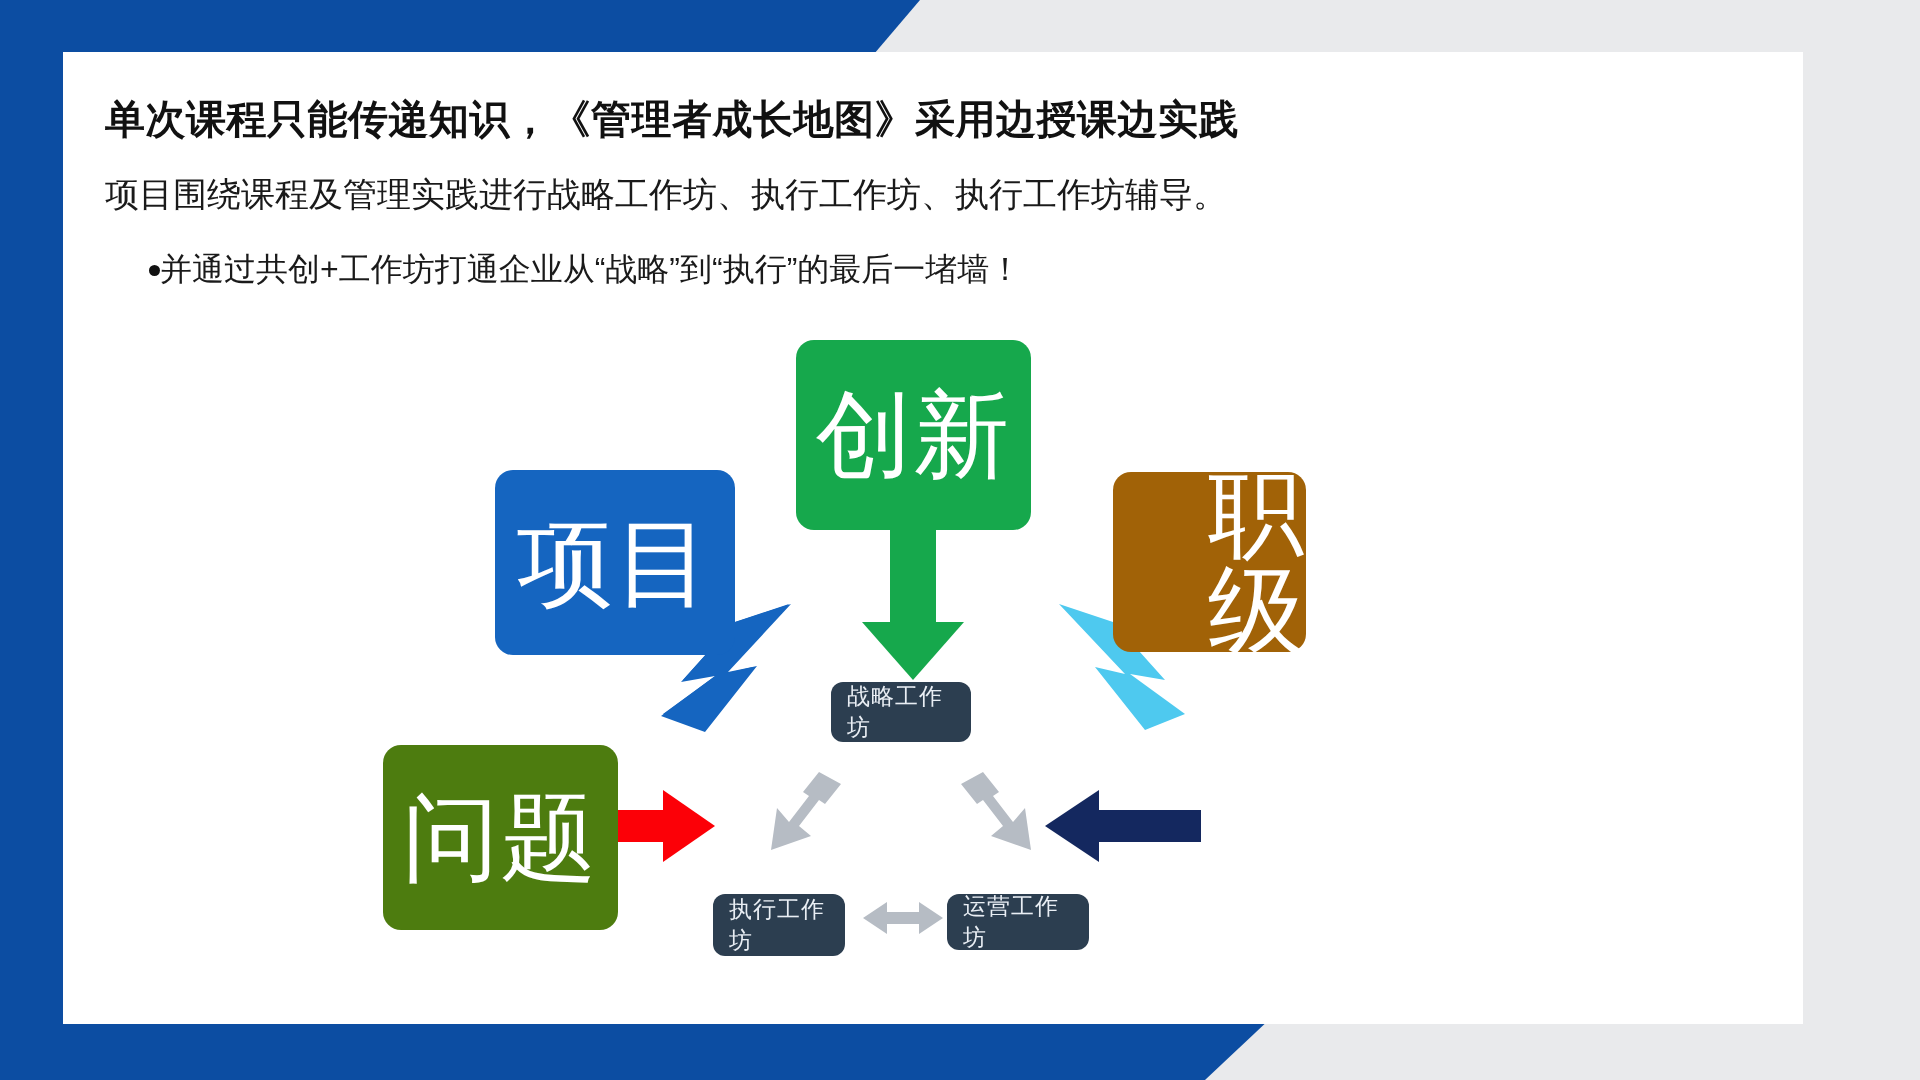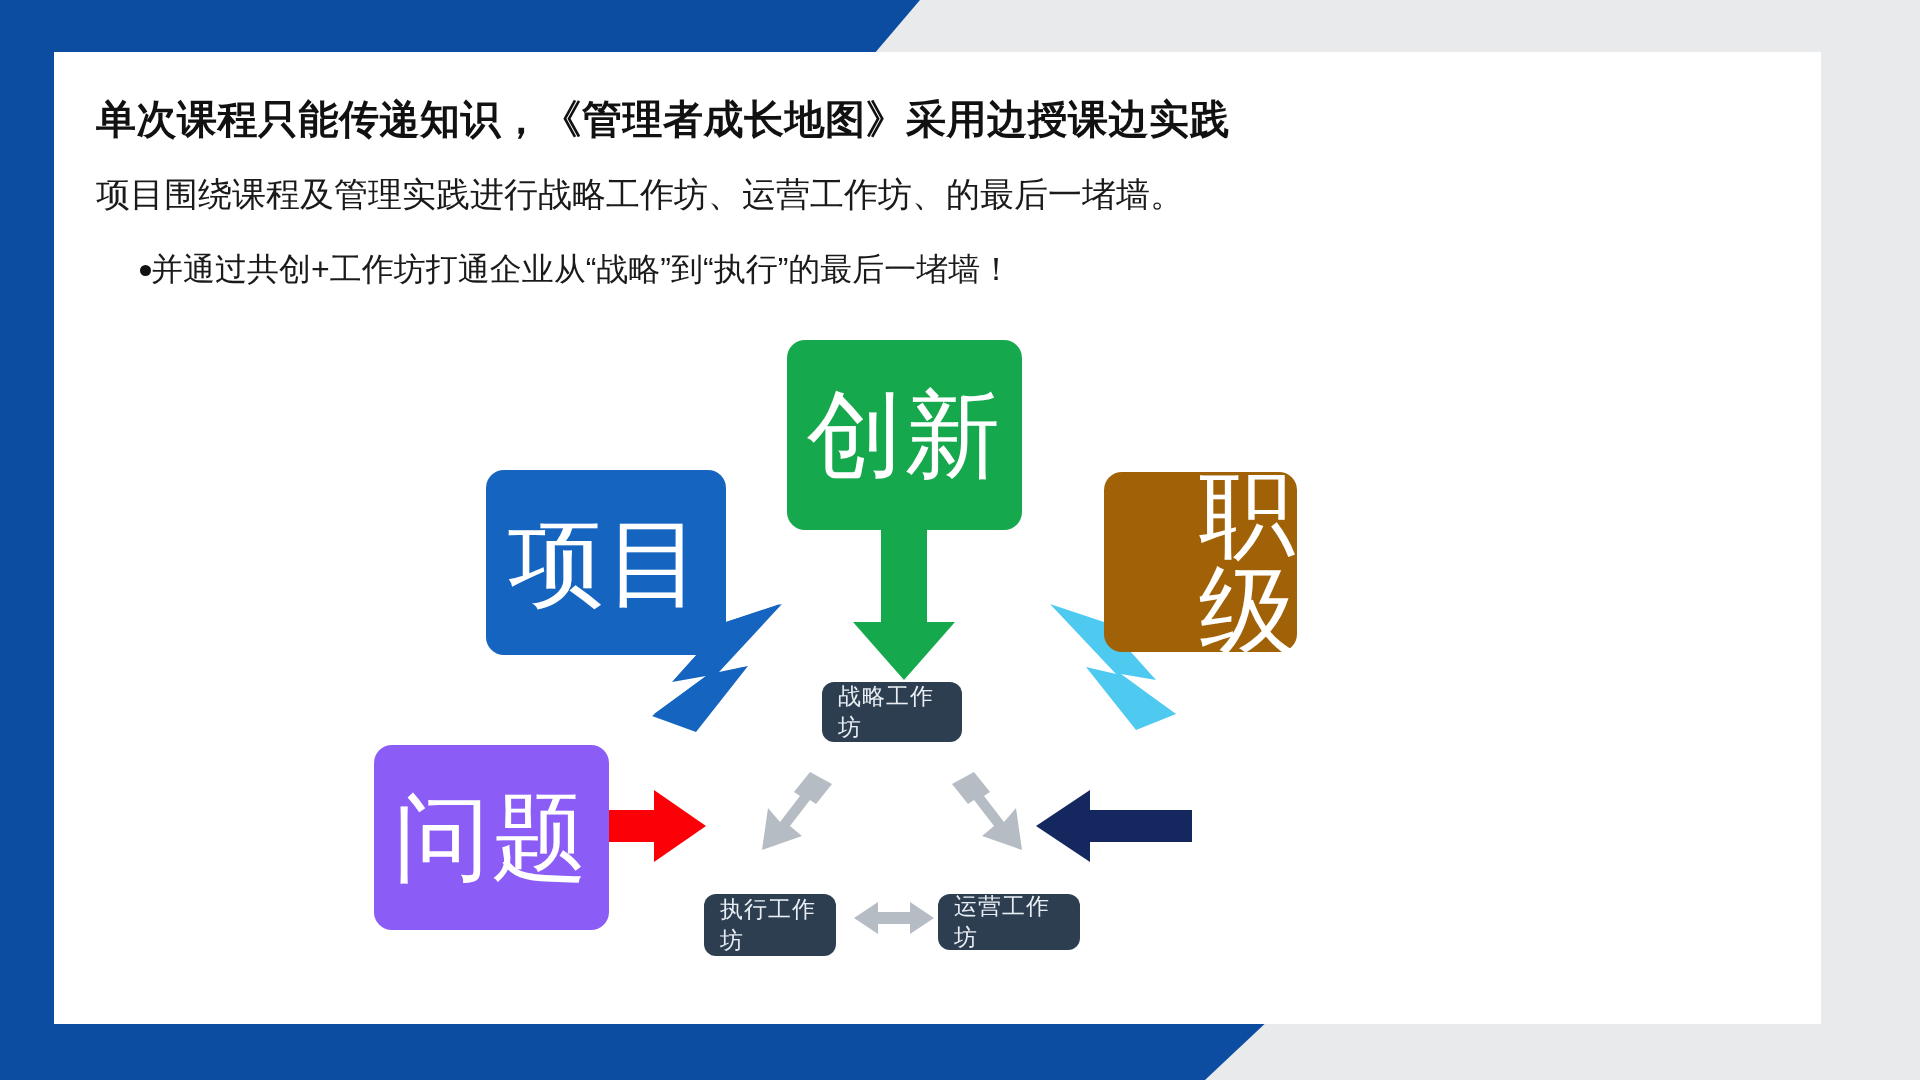--- a/index.html
+++ b/index.html
@@ -27,24 +27,23 @@
     left:0;bottom:0;width:1290px;height:80px;
     background:#0c4da2;
     clip-path:polygon(0 0, 1290px 0, 1205px 80px, 0 80px);
   }
   #bg-left-stripe{
     left:0;top:0;width:46px;height:1080px;background:#0c4da2;
   }
   
   #card{
     position:absolute;
-    left:54px;top:52px;
+    left:63px;top:52px;
     width:1740px;height:972px;
     background:#ffffff;
-    padding-left:27px;
   }
   
   #title{
     position:absolute;left:42px;top:40px;
     width:1640px;
     font-size:40px;font-weight:bold;color:#111111;
     letter-spacing:0.5px;
     white-space:nowrap;
   }
   #subtitle{
@@ -81,21 +80,21 @@
   #node-innovation{
     left:733px;top:18px;width:235px;height:190px;background:#16a84c;
   }
   #node-project{
     left:432px;top:148px;width:240px;height:185px;background:#1565c0;
   }
   #node-rank{
     left:1050px;top:150px;width:193px;height:180px;background:#a16207;
   }
   #node-problem{
-    left:320px;top:423px;width:235px;height:185px;background:#8b5cf6;
+    left:320px;top:423px;width:235px;height:185px;background:#4d7c0f;
   }
   #node-symbiosis{
     left:1135px;top:422px;width:235px;height:185px;background:#14285f;
   }
   
   .chip{
     position:absolute;
     background:#2c3e50;
     border-radius:12px;
     color:#e9eef4;
@@ -120,21 +119,21 @@
 <div id="slide">
 
   <div class="bg-shape" id="bg-left-band"></div>
   <div class="bg-shape" id="bg-left-stripe"></div>
   <div class="bg-shape" id="bg-bottom-band"></div>
 
   <div id="card">
 
     <div id="title">单次课程只能传递知识，《管理者成长地图》采用边授课边实践</div>
 
-    <div id="subtitle">项目围绕课程及管理实践进行战略工作坊、运营工作坊、的最后一堵墙。</div>
+    <div id="subtitle">项目围绕课程及管理实践进行战略工作坊、执行工作坊、执行工作坊辅导。</div>
 
     <div id="bullet-row">
       <span id="bullet-dot"></span>
       <span>并通过共创+工作坊打通企业从“战略”到“执行”的最后一堵墙！</span>
     </div>
 
     <div id="diagram">
 
       <svg id="arrow-layer" viewBox="0 0 1740 700">
 

